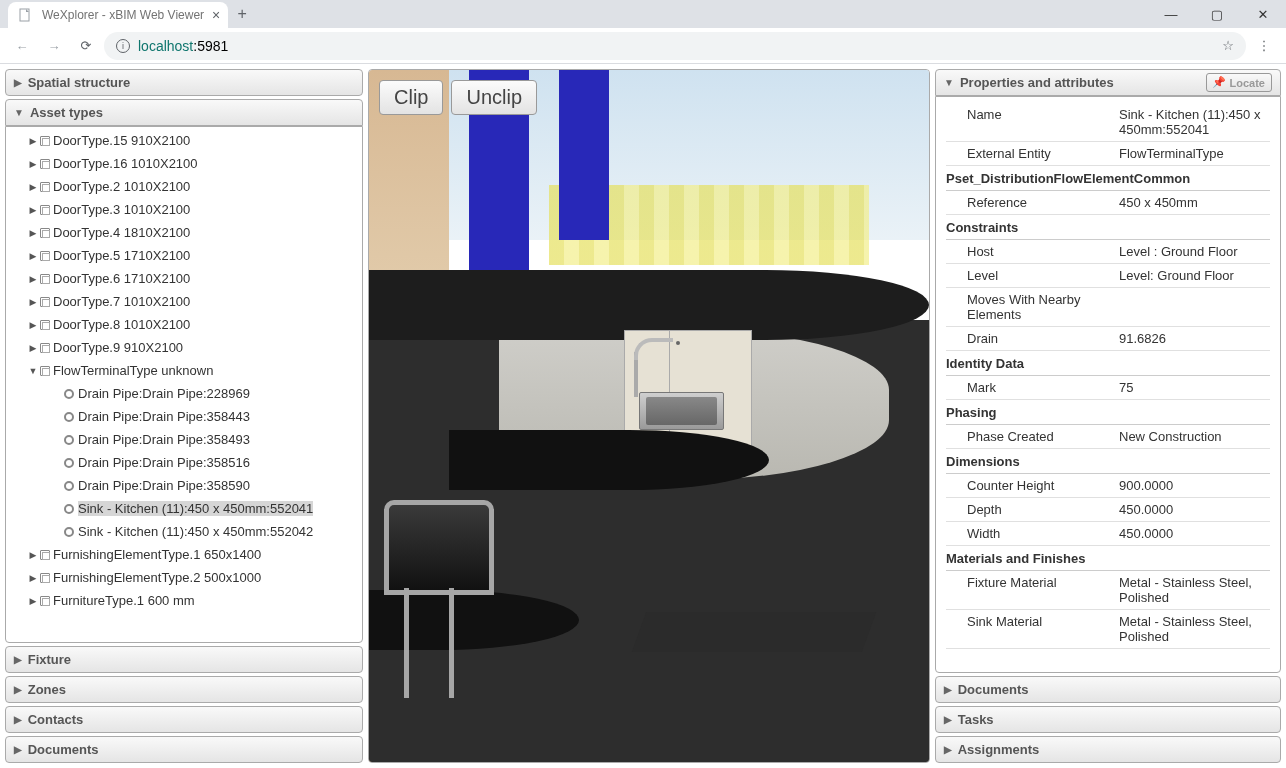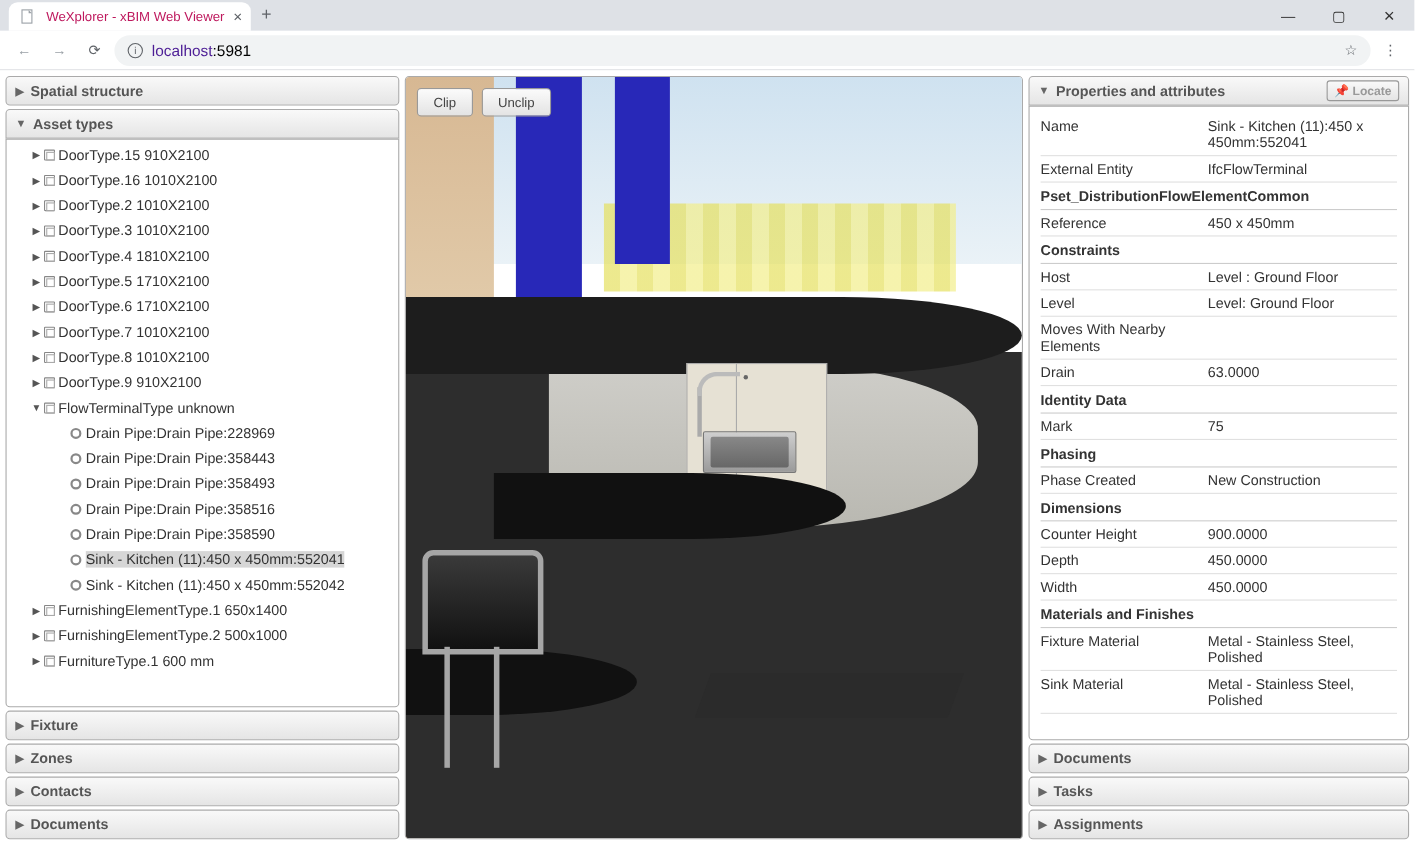--- a/index.html
+++ b/index.html
@@ -2,33 +2,33 @@
 <html><head>
 <meta charset="utf-8">
 <style>
 * { margin: 0; padding: 0; box-sizing: border-box; font-family: "Segoe UI", Arial, sans-serif; }
 body { background: #fff; width: 1286px; height: 768px; overflow: hidden; font-size: 13px; color: #333; }
 
 
 .browser-top { height: 28px; background: #dee1e6; display: flex; align-items: flex-end; padding-left: 8px; }
 .tab { height: 26px; background: #fff; border-radius: 8px 8px 0 0; display: flex; align-items: center; padding: 0 8px 0 10px; min-width: 200px; gap: 8px; position: relative; }
 .tab .favicon { width: 16px; height: 16px; display:inline-block; }
-.tab .title { font-size: 12px; color: #be185d; flex: 1; }
+.tab .title { font-size: 12px; color: #737373; flex: 1; }
 .tab .close { color: #5f6368; font-size: 14px; }
 .new-tab { width: 28px; height: 28px; display:flex; align-items:center; justify-content:center; color:#5f6368; font-size:16px; }
 .win-controls { margin-left:auto; display:flex; }
 .win-controls div { width:46px; height:28px; display:flex; align-items:center; justify-content:center; color:#333; }
 
 .toolbar { height: 36px; background:#fff; border-bottom:1px solid #dadce0; display:flex; align-items:center; padding:0 8px; gap:4px; }
 .tb-btn { width:28px; height:28px; display:flex; align-items:center; justify-content:center; color:#9aa0a6; border-radius:50%; }
 .tb-btn.active { color:#5f6368; }
 .addr { flex:1; height:28px; background:#f1f3f4; border-radius:14px; display:flex; align-items:center; padding:0 12px; gap:8px; }
 .addr .info-icon { width:14px; height:14px; border:1px solid #5f6368; border-radius:50%; display:inline-flex; align-items:center; justify-content:center; font-size:9px; color:#5f6368; }
 .addr-text { font-size:14px; color:#202124; }
-.addr-text .bold { color:#4c1d95; }
+.addr-text .bold { color:#0f766e; }
 .addr-text .mute { color:#000000; }
 
 
 .app { position:absolute; top:64px; left:0; right:0; bottom:0; display:flex; gap:5px; padding:5px; background:#fff; }
 .col-left { width:358px; display:flex; flex-direction:column; gap:3px; }
 .col-mid { flex:1; position:relative; border:1px solid #aaa; border-radius:4px; overflow:hidden; }
 .col-right { width:346px; display:flex; flex-direction:column; gap:3px; }
 
 .panel-header { height:27px; background:linear-gradient(#f9f9f9,#e5e5e5); border:1px solid #aaa; border-radius:4px; display:flex; align-items:center; padding:0 8px; gap:6px; font-size:13px; color:#555; font-weight:700; cursor:pointer; }
 .panel-header .tri { font-size:10px; color:#666; }
@@ -66,26 +66,26 @@
 .vp-chairs { position:absolute; top:115px; left:180px; right:60px; height:80px; background:repeating-linear-gradient(90deg,#e5e05e 0 15px,#f2ee8a 15px 30px); opacity:0.7; }
 .vp-sink { position:absolute; top:322px; left:270px; width:85px; height:38px; background:linear-gradient(#cfcfcf,#9a9a9a); border:1px solid #777; border-radius:2px; }
 .vp-sink::after { content:""; position:absolute; top:4px; left:6px; right:6px; bottom:4px; background:linear-gradient(#888,#676767); border-radius:2px; }
 .vp-tap { position:absolute; top:282px; left:265px; width:4px; height:45px; background:#aaa; }
 .vp-tap::before { content:""; position:absolute; top:-14px; left:0; width:35px; height:18px; border:4px solid #bbb; border-bottom:none; border-right:none; border-radius:18px 0 0 0; }
 .vp-chair-near { position:absolute; left:5px; top:430px; width:130px; height:200px; }
 .vp-chair-near::before { content:""; position:absolute; left:10px; top:0; width:100px; height:85px; border:5px solid #a6a6a6; border-radius:10px 10px 0 0; background:linear-gradient(#3a3a3a,#111); }
 .vp-chair-near::after { content:""; position:absolute; left:30px; top:88px; width:5px; height:110px; background:#a6a6a6; box-shadow:45px 0 #a6a6a6; }
 
 .vp-buttons { position:absolute; top:10px; left:10px; display:flex; gap:8px; }
-.vp-btn { padding:5px 14px; background:linear-gradient(#fbfbfb,#e3e3e3); border:1px solid #999; border-radius:4px; font-size:12px; color:#444; cursor:pointer; }
+.vp-btn { padding:5px 14px; background:linear-gradient(#fbfbfb,#e3e3e3); border:1px solid #999; border-radius:4px; font-size:20px; color:#444; cursor:pointer; }
 
 
 .prop-body { flex:1; min-height:0; padding:6px 10px 10px 10px; overflow:auto; font-size:13px; }
 .prop-row { display:flex; padding:4px 0; border-bottom:1px solid #e0e0e0; }
-.prop-row .k { width:152px; color:#333; }
+.prop-row .k { width:152px; color:#333;margin-left:21px; }
 .prop-row .v { flex:1; color:#333; }
 .prop-hdr { font-weight:700; padding:5px 0 4px 0; border-bottom:1px solid #ccc; }
 
 
 .left-asset-body::-webkit-scrollbar { width:16px; }
 .left-asset-body::-webkit-scrollbar-track { background:#f0f0f0; }
 .left-asset-body::-webkit-scrollbar-thumb { background:#c1c1c1; border-radius:2px; }
 
 svg.favicon-svg { width:16px; height:16px; }
 </style>
@@ -290,21 +290,21 @@
       <span>Properties and attributes</span>
       <span class="pin-btn">📌 <span>Locate</span></span>
     </div>
     <div class="panel-body prop-body" id="prop-body" style="margin-top:-3px;">
         <div class="prop-row">
           <div class="k">Name</div>
           <div class="v">Sink - Kitchen (11):450 x 450mm:552041</div>
         </div>
         <div class="prop-row">
           <div class="k">External Entity</div>
-          <div class="v">IfcFlowTerminal</div>
+          <div class="v">FlowTerminalType</div>
         </div>
         <div class="prop-hdr">Pset_DistributionFlowElementCommon</div>
         <div class="prop-row">
           <div class="k">Reference</div>
           <div class="v">450 x 450mm</div>
         </div>
         <div class="prop-hdr">Constraints</div>
         <div class="prop-row">
           <div class="k">Host</div>
           <div class="v">Level : Ground Floor</div>
@@ -312,21 +312,21 @@
         <div class="prop-row">
           <div class="k">Level</div>
           <div class="v">Level: Ground Floor</div>
         </div>
         <div class="prop-row">
           <div class="k">Moves With Nearby Elements</div>
           <div class="v"></div>
         </div>
         <div class="prop-row">
           <div class="k">Drain</div>
-          <div class="v">63.0000</div>
+          <div class="v">91.6826</div>
         </div>
         <div class="prop-hdr">Identity Data</div>
         <div class="prop-row">
           <div class="k">Mark</div>
           <div class="v">75</div>
         </div>
         <div class="prop-hdr">Phasing</div>
         <div class="prop-row">
           <div class="k">Phase Created</div>
           <div class="v">New Construction</div>

